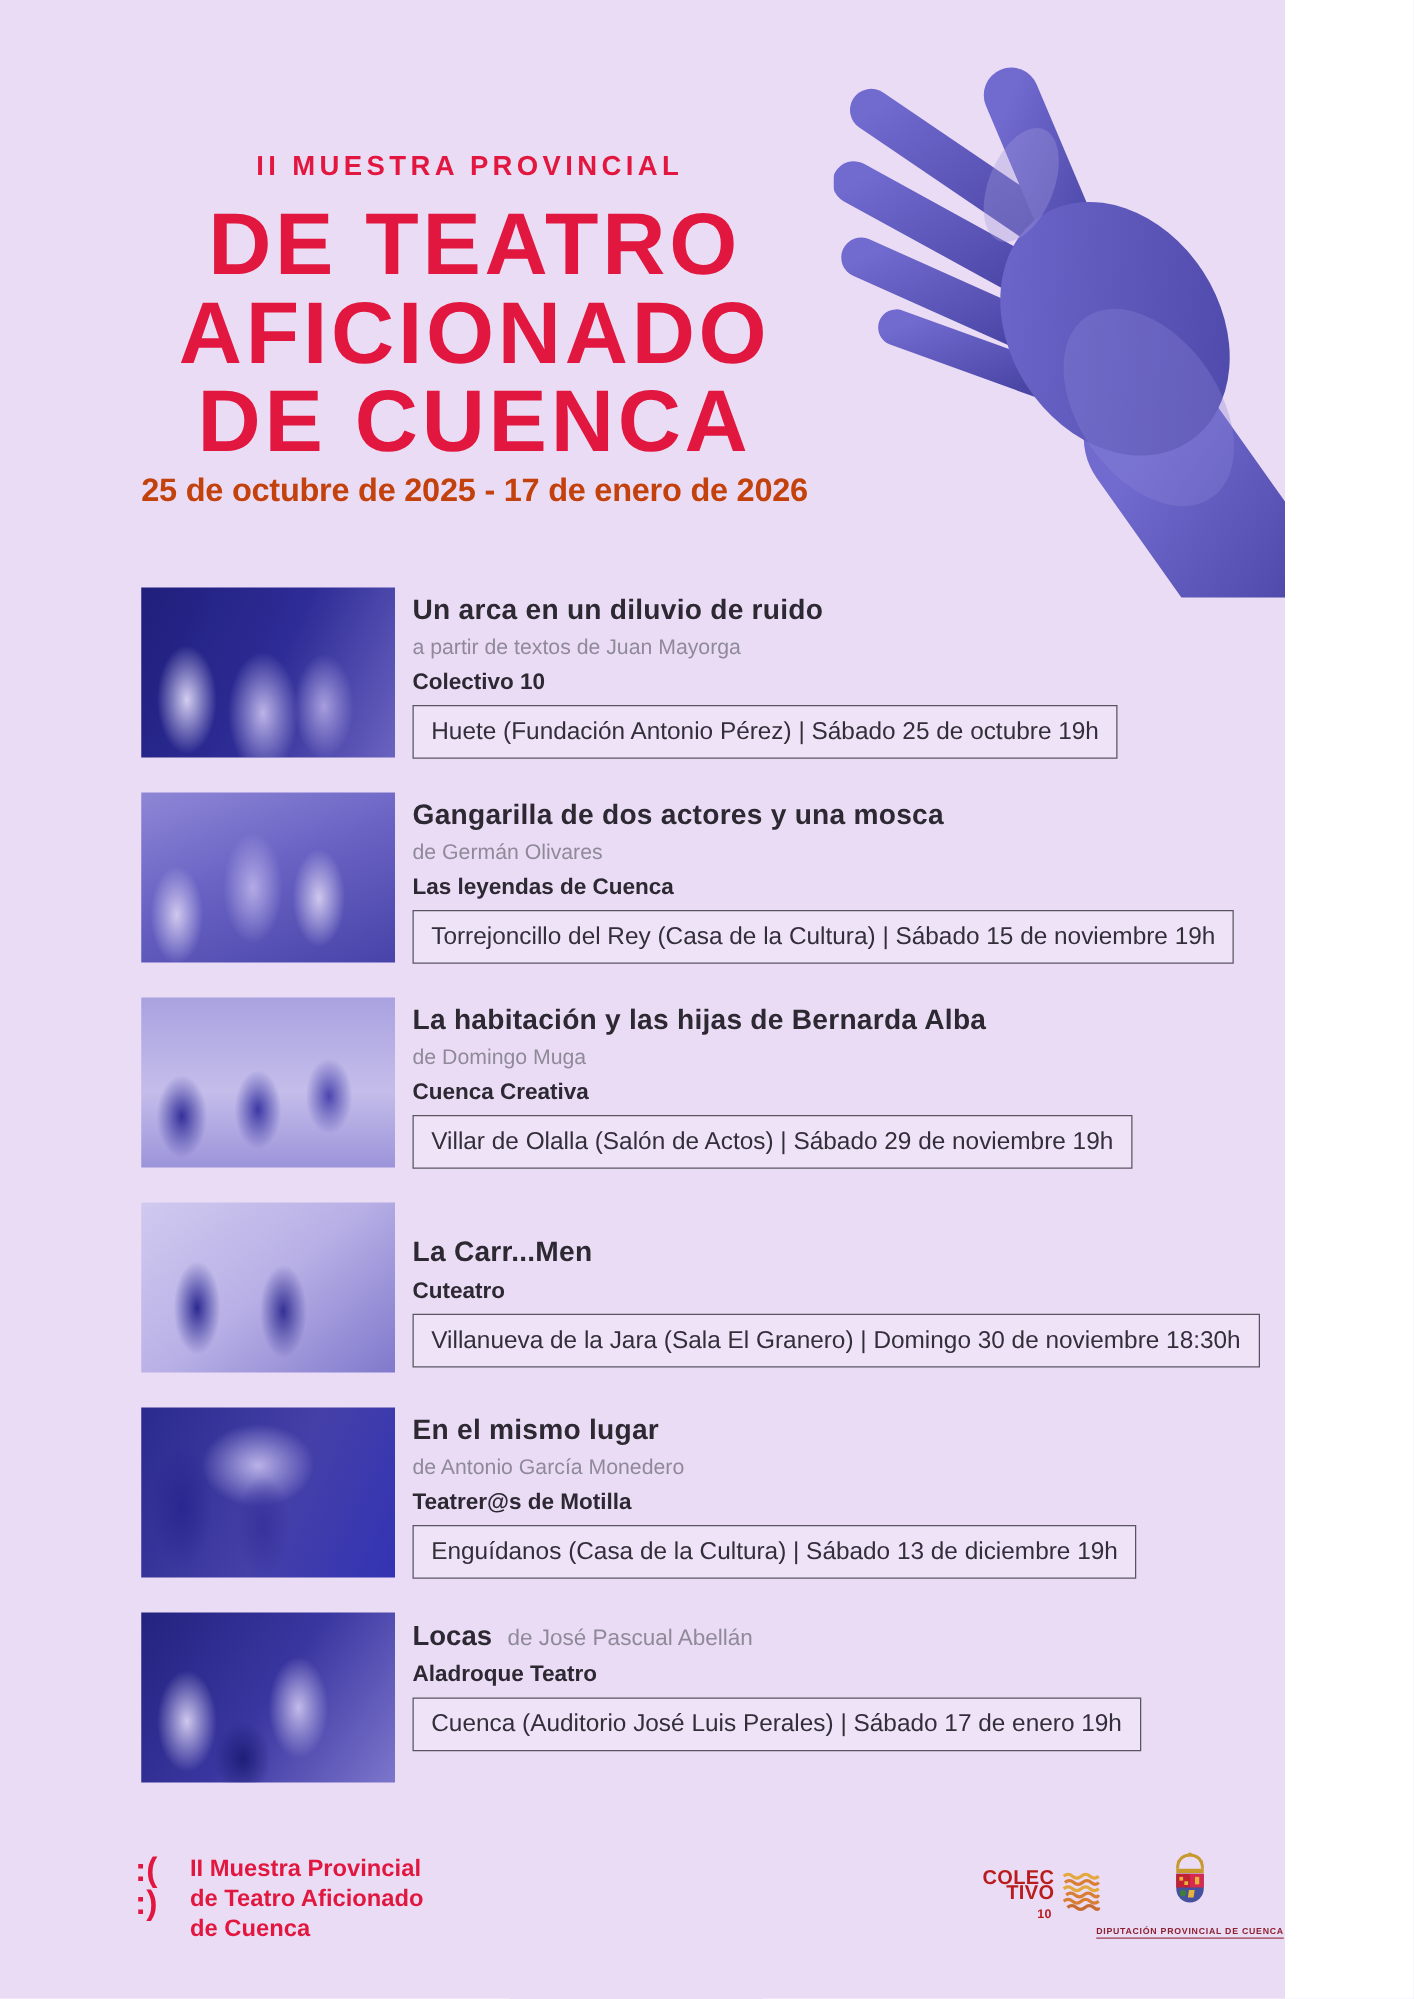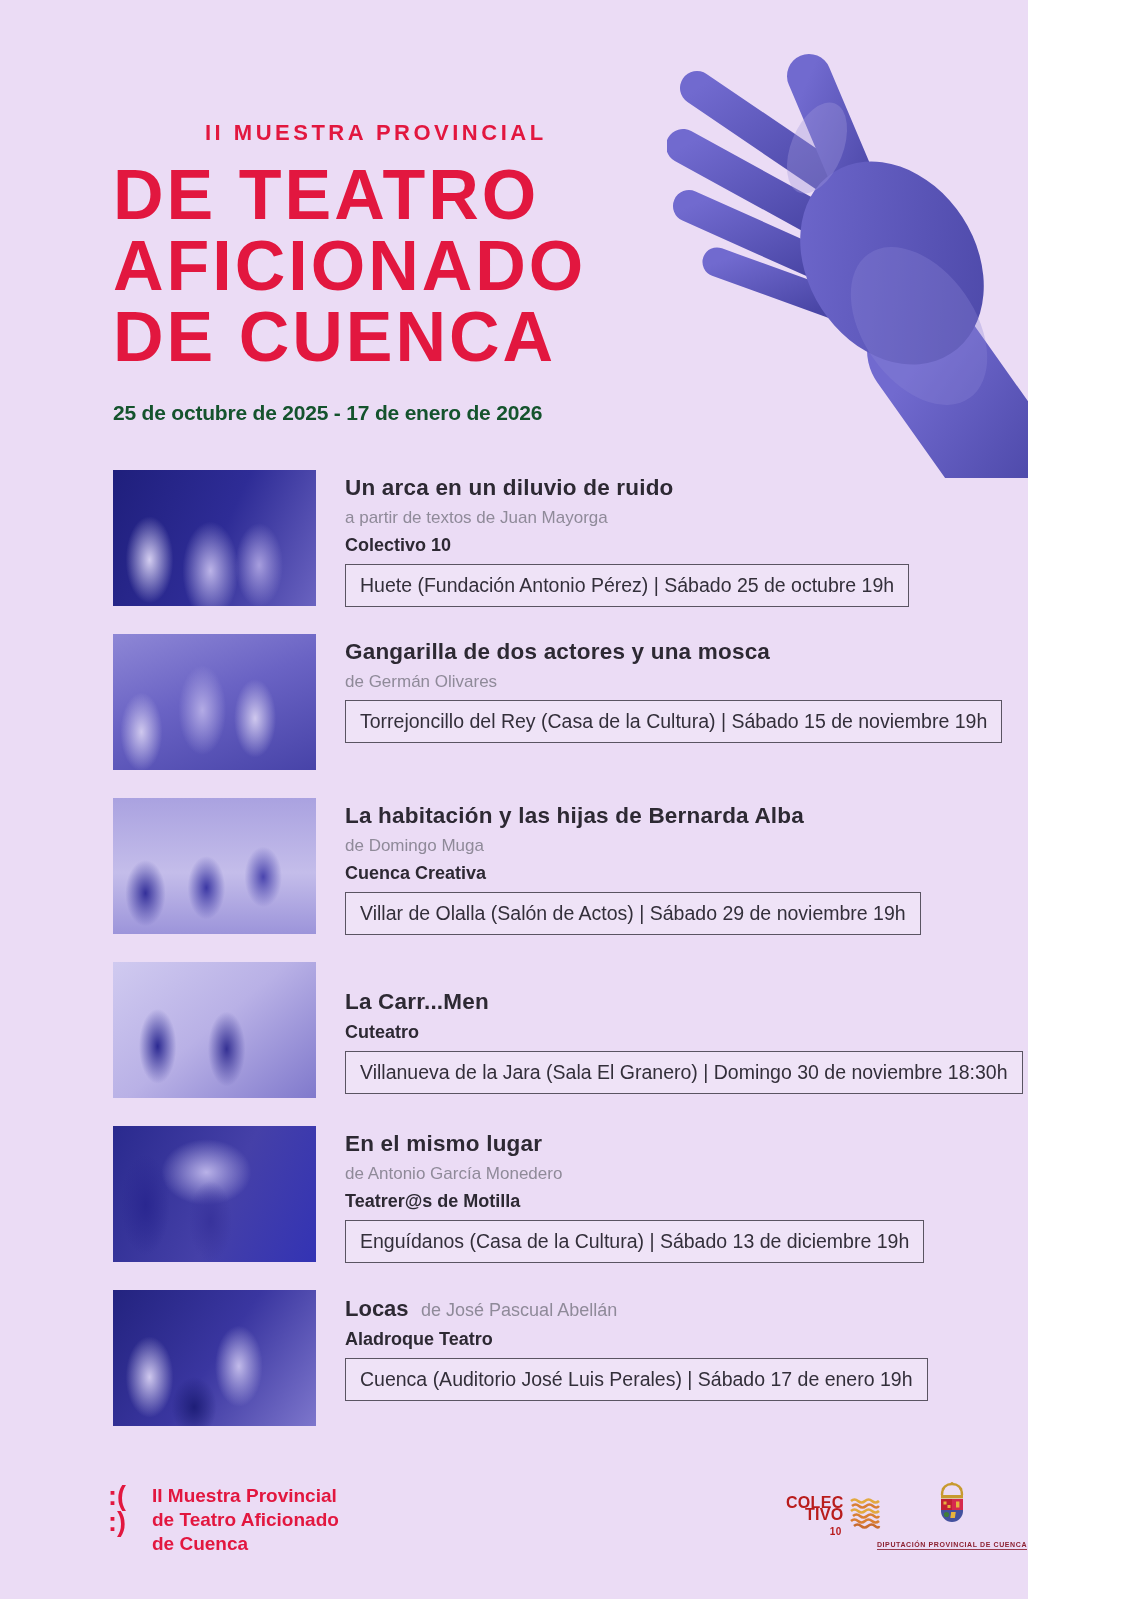--- a/index.html
+++ b/index.html
@@ -11,31 +11,31 @@
     font-family:"Liberation Sans", sans-serif;
   }
   
   .header{position:absolute;left:113px;top:120px;}
   .kicker{
     color:#E2173F;font-size:22px;font-weight:700;
     letter-spacing:3.5px;margin-left:92px;
   }
   .big-title{
     color:#E2173F;font-size:70px;font-weight:700;
-    letter-spacing:3px;line-height:71px;margin-top:14px;
+    letter-spacing:3px;line-height:71px;margin-top:14px;text-align:center;
   }
   .date-range{
-    color:#14532d;font-size:21px;font-weight:700;
-    margin-top:28px;letter-spacing:-0.2px;
+    color:#c2410c;font-size:26px;font-weight:700;
+    margin-top:4px;letter-spacing:-0.2px;
   }
   
   .hand{position:absolute;top:28px;right:0;}
   
   .events{position:absolute;left:113px;top:470px;width:960px;}
-  .event{display:flex;gap:29px;height:136px;margin-bottom:28px;}
+  .event{display:flex;gap:14px;height:136px;margin-bottom:28px;}
   .thumb{width:203px;height:136px;flex:none;}
   .t1{background:
       radial-gradient(34px 62px at 18% 66%, #d3cdf0 0%, rgba(211,205,240,0) 70%),
       radial-gradient(40px 70px at 48% 74%, #bcb4e8 0%, rgba(188,180,232,0) 70%),
       radial-gradient(34px 60px at 72% 70%, #a79ede 0%, rgba(167,158,222,0) 70%),
       linear-gradient(115deg,#1f1f7c 0%,#2e2c96 52%,#6a63c0 100%);}
   .t2{background:
       radial-gradient(30px 56px at 14% 72%, #cfc8ee 0%, rgba(207,200,238,0) 70%),
       radial-gradient(34px 64px at 44% 56%, #b3abe5 0%, rgba(179,171,229,0) 70%),
       radial-gradient(30px 56px at 70% 62%, #cfc8ee 0%, rgba(207,200,238,0) 70%),
@@ -141,20 +141,21 @@
         <div class="event-company">Colectivo 10</div>
         <div class="venue-pill">Huete (Fundación Antonio Pérez) | Sábado 25 de octubre 19h</div>
       </div>
     </div>
 
     <div class="event">
       <div class="thumb t2"></div>
       <div class="event-text">
         <div class="event-title">Gangarilla de dos actores y una mosca</div>
         <div class="event-author">de Germán Olivares</div>
+        <div class="event-company">Las leyendas de Cuenca</div>
         <div class="venue-pill">Torrejoncillo del Rey (Casa de la Cultura) |  Sábado 15 de noviembre 19h</div>
       </div>
     </div>
 
     <div class="event">
       <div class="thumb t3"></div>
       <div class="event-text">
         <div class="event-title">La habitación y las hijas de Bernarda Alba</div>
         <div class="event-author">de Domingo Muga</div>
         <div class="event-company">Cuenca Creativa</div>

